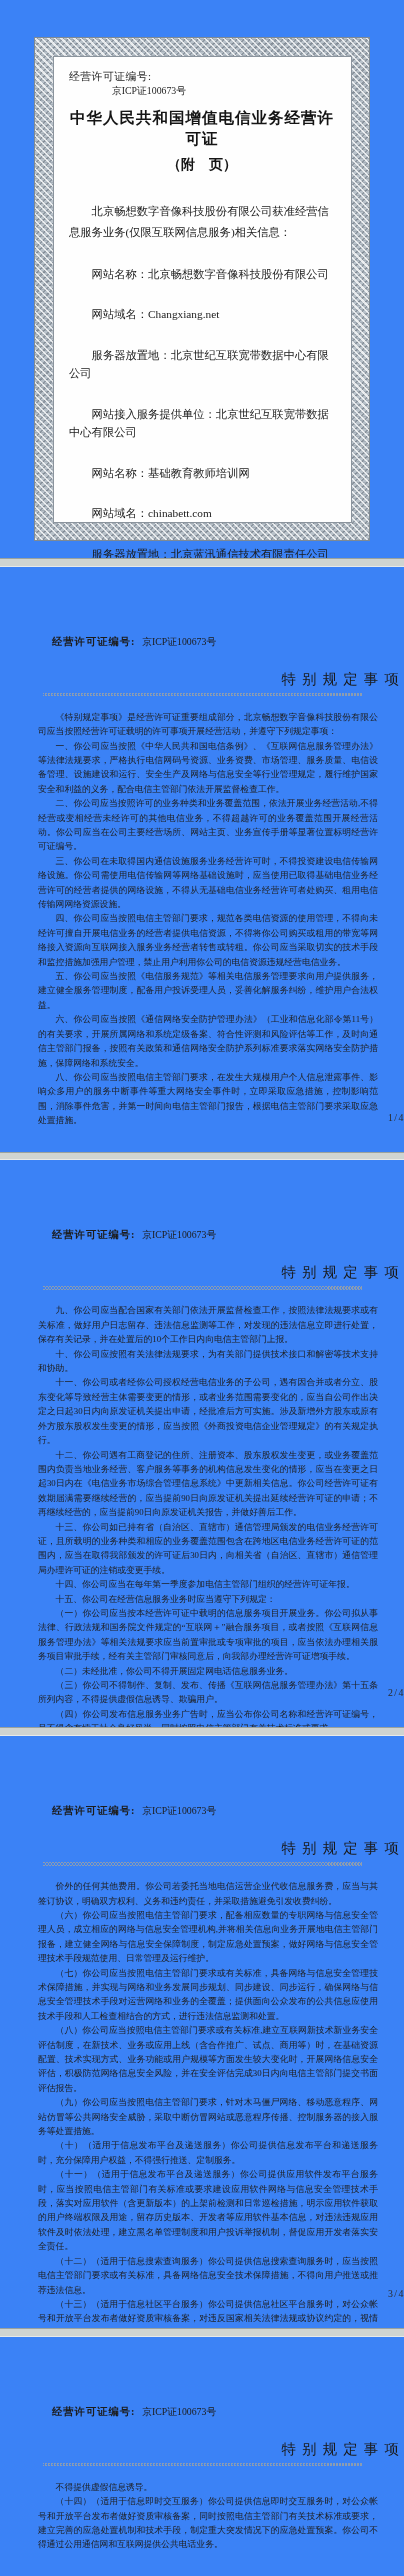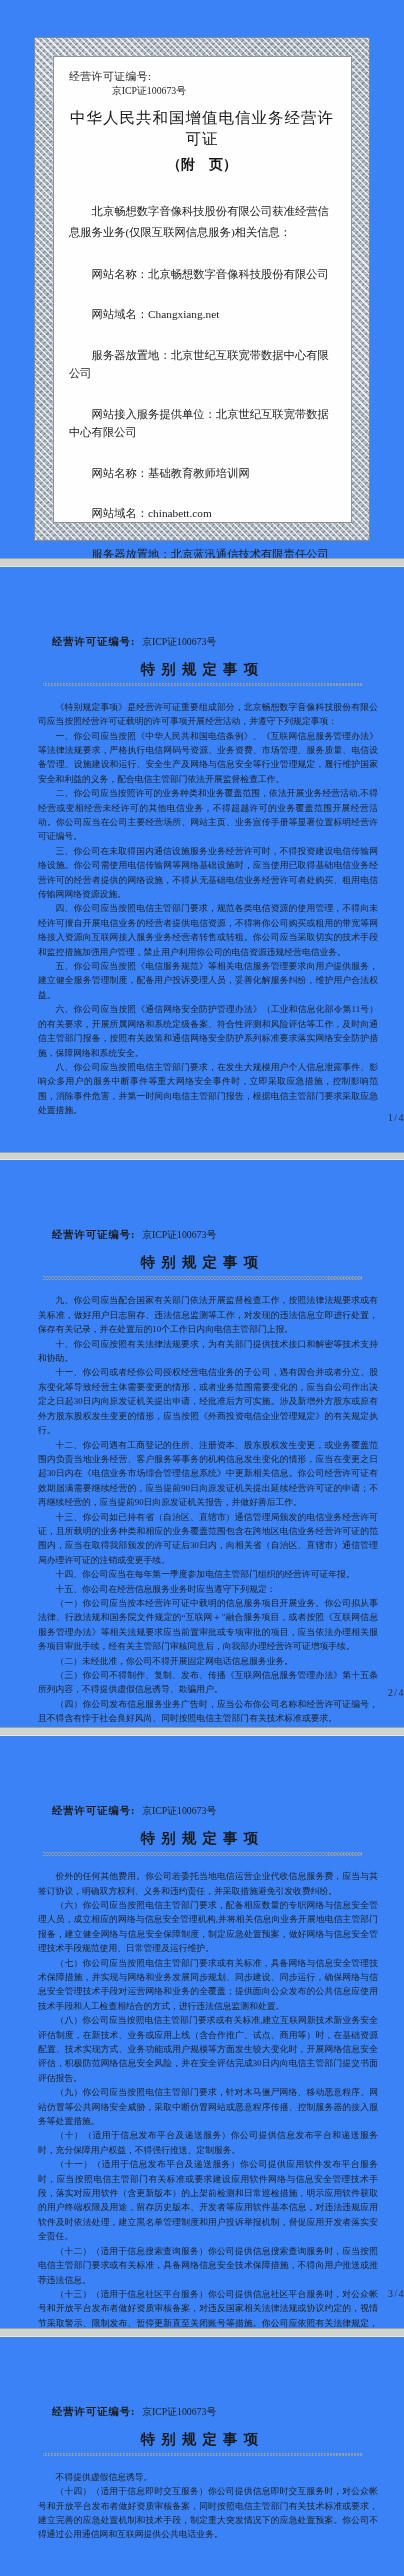--- a/index.html
+++ b/index.html
@@ -28,39 +28,39 @@
       repeating-linear-gradient(0deg, rgba(90,100,112,.22) 0 1px, transparent 1px 4.1px);
   }
   .cert-inner{
     position:absolute;inset:18.5px;background:#fefefe;
     outline:0.5px solid #8b949d;
     padding:13.4px 15.5px;box-sizing:border-box;
   }
   .cert-lic-label{font-size:10.8px;letter-spacing:0.5px;color:#1d1d1d;}
   .cert-lic-no{font-size:9.8px;margin:1px 0 0 43px;color:#1d1d1d;}
   .cert-title{
-    text-align:center;font-size:15.5px;font-weight:400;letter-spacing:1px;
+    text-align:center;font-size:15.5px;font-weight:700;letter-spacing:1px;
     margin-top:10.3px;color:#151515;
   }
   .cert-subtitle{text-align:center;font-size:14px;font-weight:600;margin-top:6.2px;color:#151515;}
   .cert-intro{
     margin-top:27px;font-size:11.3px;line-height:20.6px;text-indent:2em;
     color:#1b1b1b;
   }
   .cert-lines p{
     margin:22px 0 0;font-size:11.3px;line-height:18.5px;text-indent:2em;color:#1b1b1b;
   }
   
   .prov{box-sizing:border-box;padding-top:68px;}
   .prov-header{margin-left:52px;font-size:10.3px;color:#1c1c1c;}
   .prov-header .lic-label{letter-spacing:1px;font-weight:600;}
   .prov-header .lic-no{margin-left:4.1px;font-size:9.8px;}
   .prov-title{
-    text-align:center;font-size:14.4px;font-weight:700;letter-spacing:6.2px;
-    margin-top:11px;color:#1a1a1a;
+    text-align:right;font-size:14.4px;font-weight:400;letter-spacing:6.2px;
+    margin-top:21px;color:#1a1a1a;
   }
   .zigzag{
     width:319px;height:3.6px;margin:4.1px auto 0;opacity:.85;
     background:
       repeating-linear-gradient(120deg,#99a1a7 0 1px,transparent 1px 2.6px),
       repeating-linear-gradient(60deg,#99a1a7 0 1px,transparent 1px 2.6px);
   }
   .prov-body{margin:13.4px 27px 0 38px;font-size:8.8px;line-height:14.4px;text-align:justify;color:#1e1e1e;}
   .prov-body p{margin:0;text-indent:2em;}
   .page-num{

